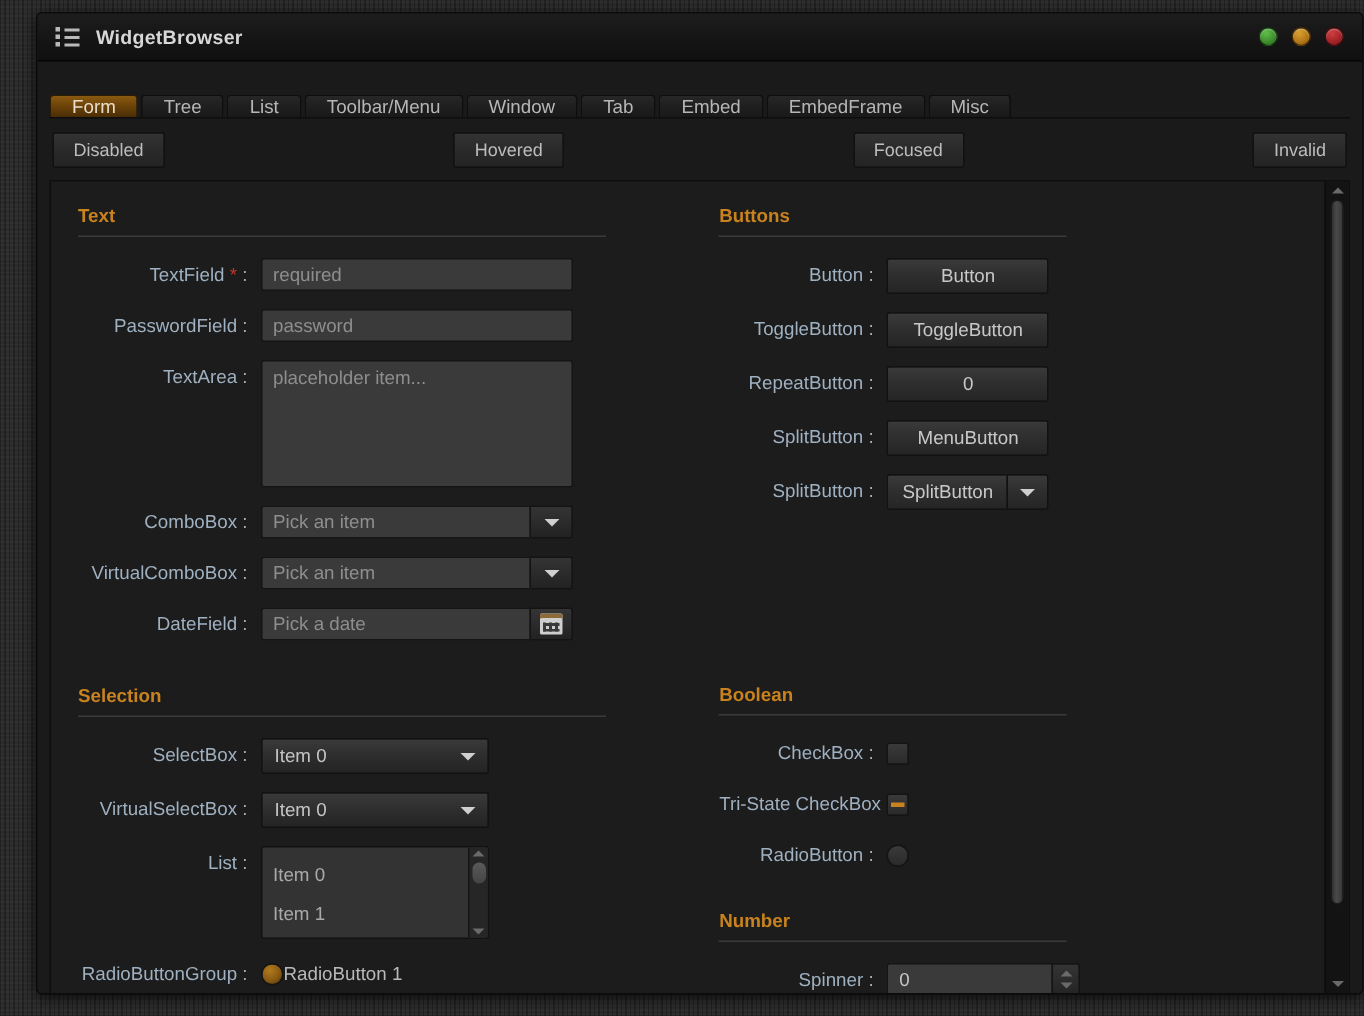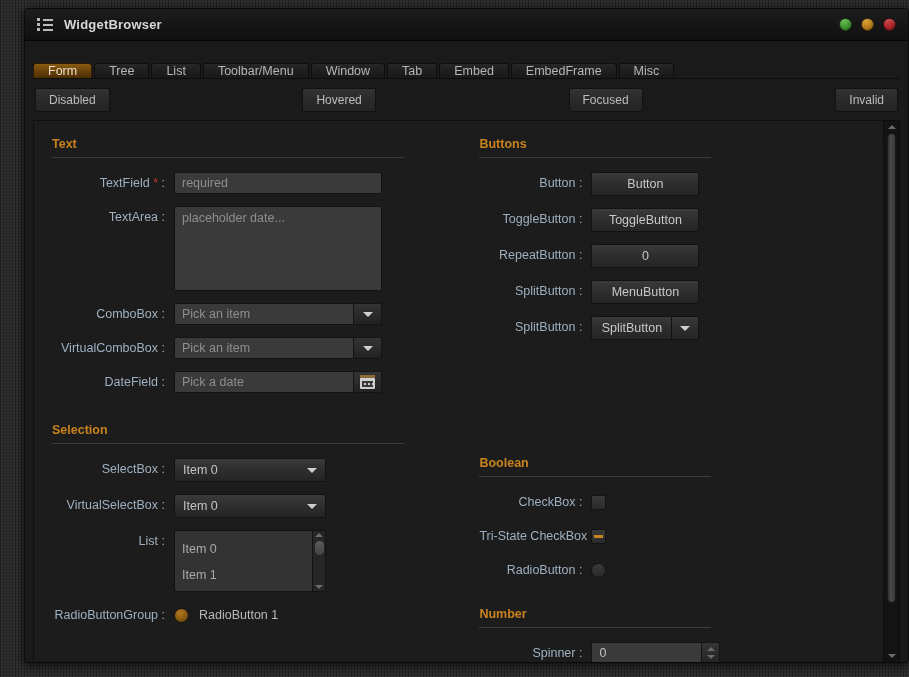--- a/index.html
+++ b/index.html
@@ -287,21 +287,21 @@
     border-top: 4px solid #6a6a6a;
   }
   .list-thumb {
     width: 9px; height: 14px;
     background: linear-gradient(180deg, #5a5a5a, #444);
     border-radius: 5px;
     margin-top: -26px;
   }
 
   
-  .radiogroup { display: flex; align-items: center; gap: 10px; height: 22px; }
+  .radiogroup { display: flex; align-items: center; height: 22px; }
   .radio-on {
     width: 15px; height: 15px; border-radius: 50%;
     background: radial-gradient(circle at 38% 30%, #b07a1e 0%, #8a5a12 55%, #4a300a 100%);
     border: 1px solid #141414;
   }
   .radio-off {
     width: 15px; height: 15px; border-radius: 50%;
     background: linear-gradient(180deg, #3a3a3a, #2a2a2a);
     border: 1px solid #141414;
   }
@@ -413,24 +413,28 @@
         <div class="col left">
 
           <div class="section-title">Text</div>
           <div class="section-rule"></div>
 
           <div class="field">
             <div class="flabel"><span>TextField</span> <span class="req">*</span> <span>:</span></div>
             <div class="input">required</div>
           </div>
 
+          <div class="field">
+            <div class="flabel">PasswordField :</div>
+            <div class="input">password</div>
+          </div>
 
           <div class="field">
             <div class="flabel">TextArea :</div>
-            <div class="textarea">placeholder date...</div>
+            <div class="textarea">placeholder item...</div>
           </div>
 
           <div class="field">
             <div class="flabel">ComboBox :</div>
             <div class="combo">
               <div class="input">Pick an item</div>
               <div class="arrowbox">
                   <span class="caret-down"></span>
                 </div>
             </div>

